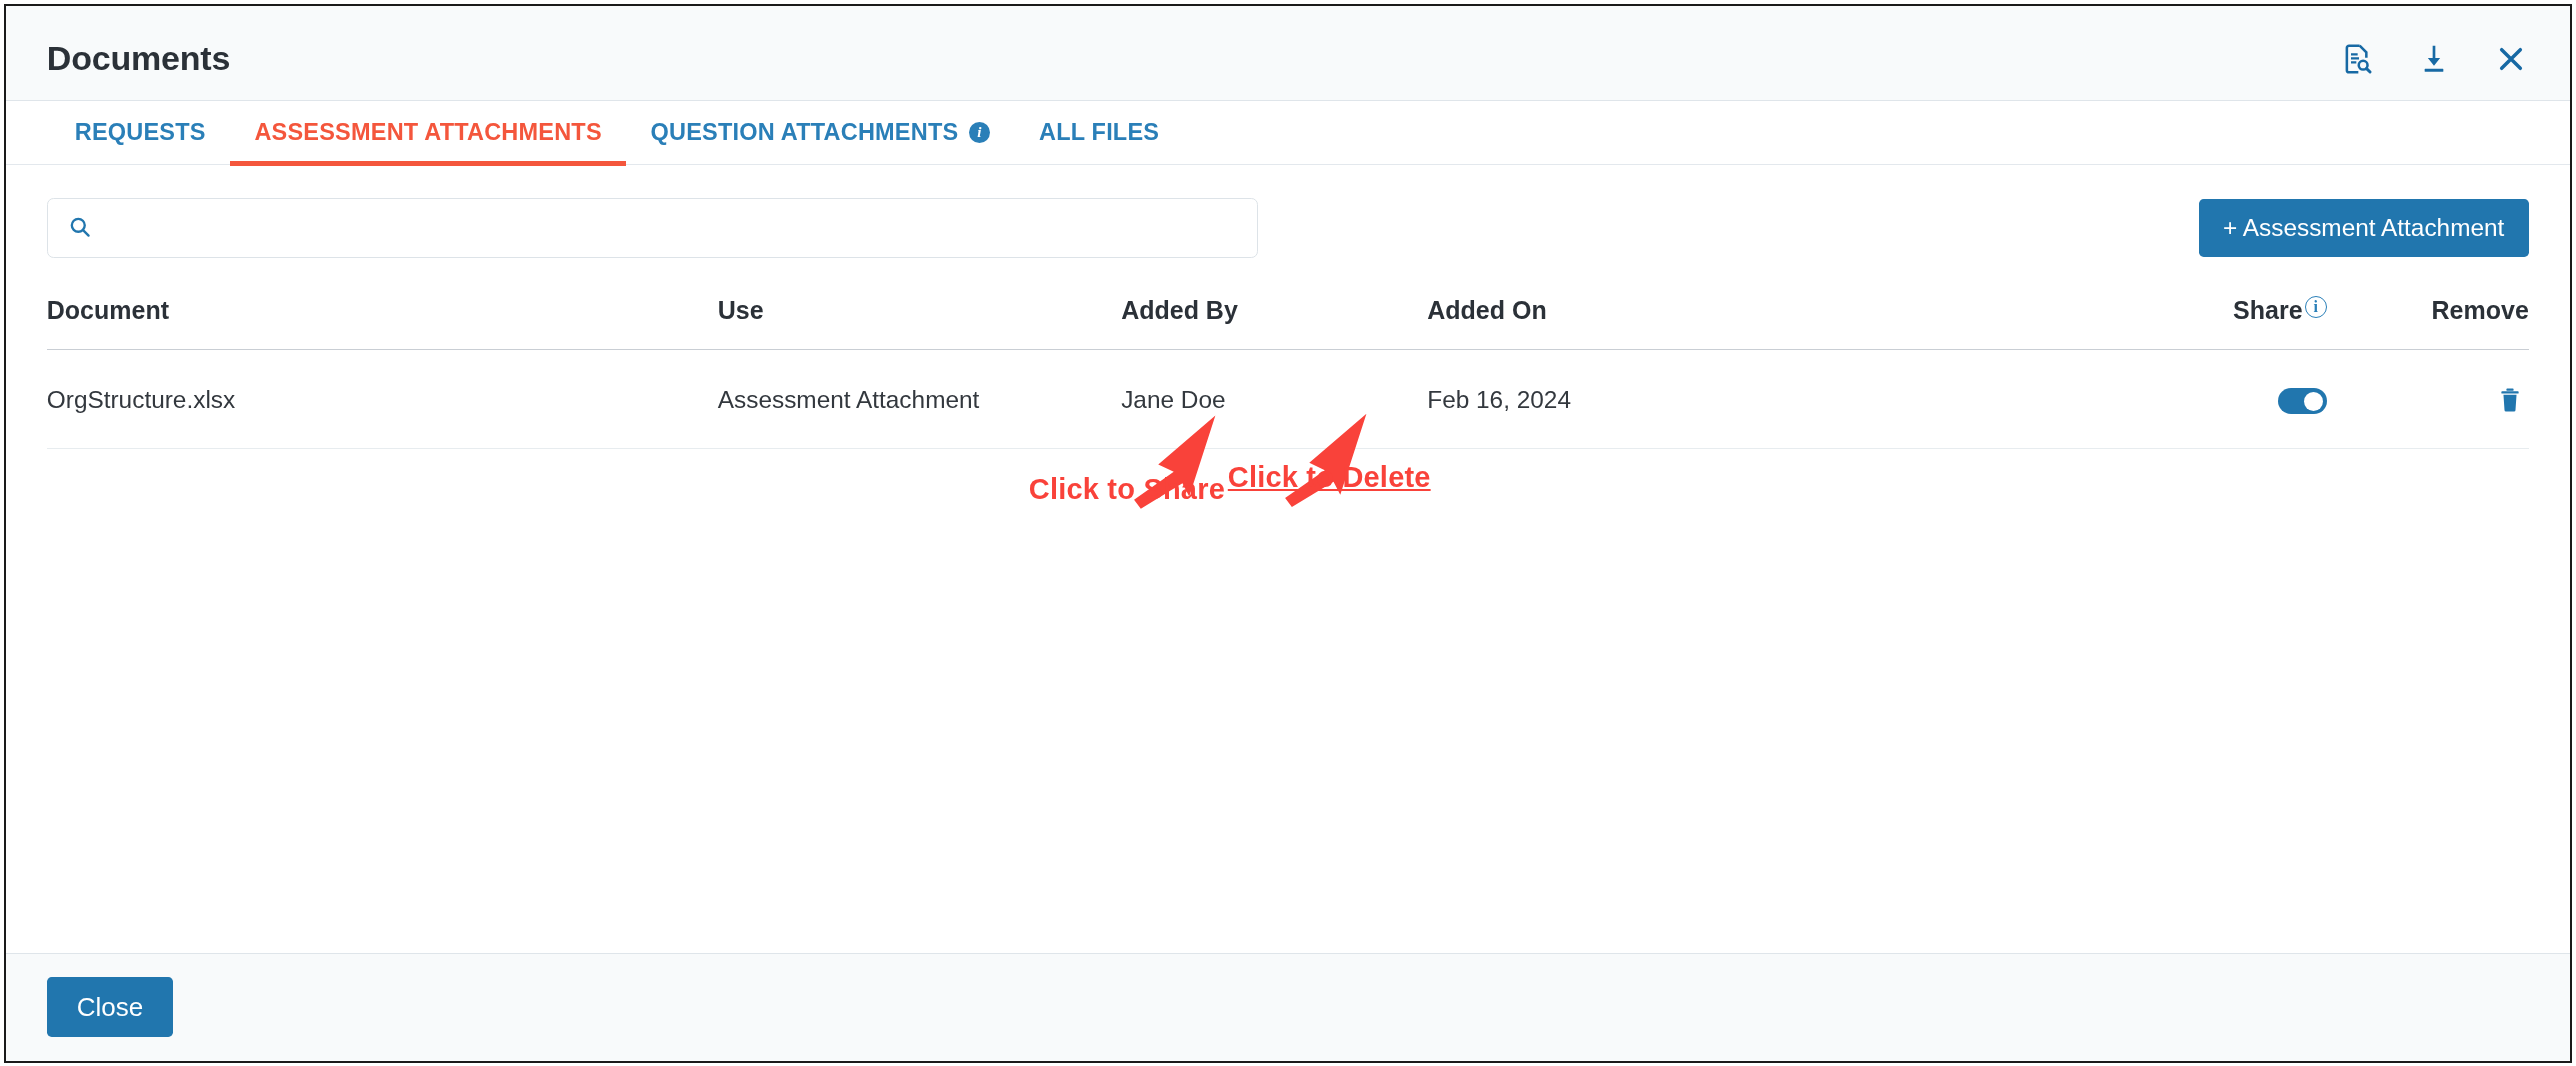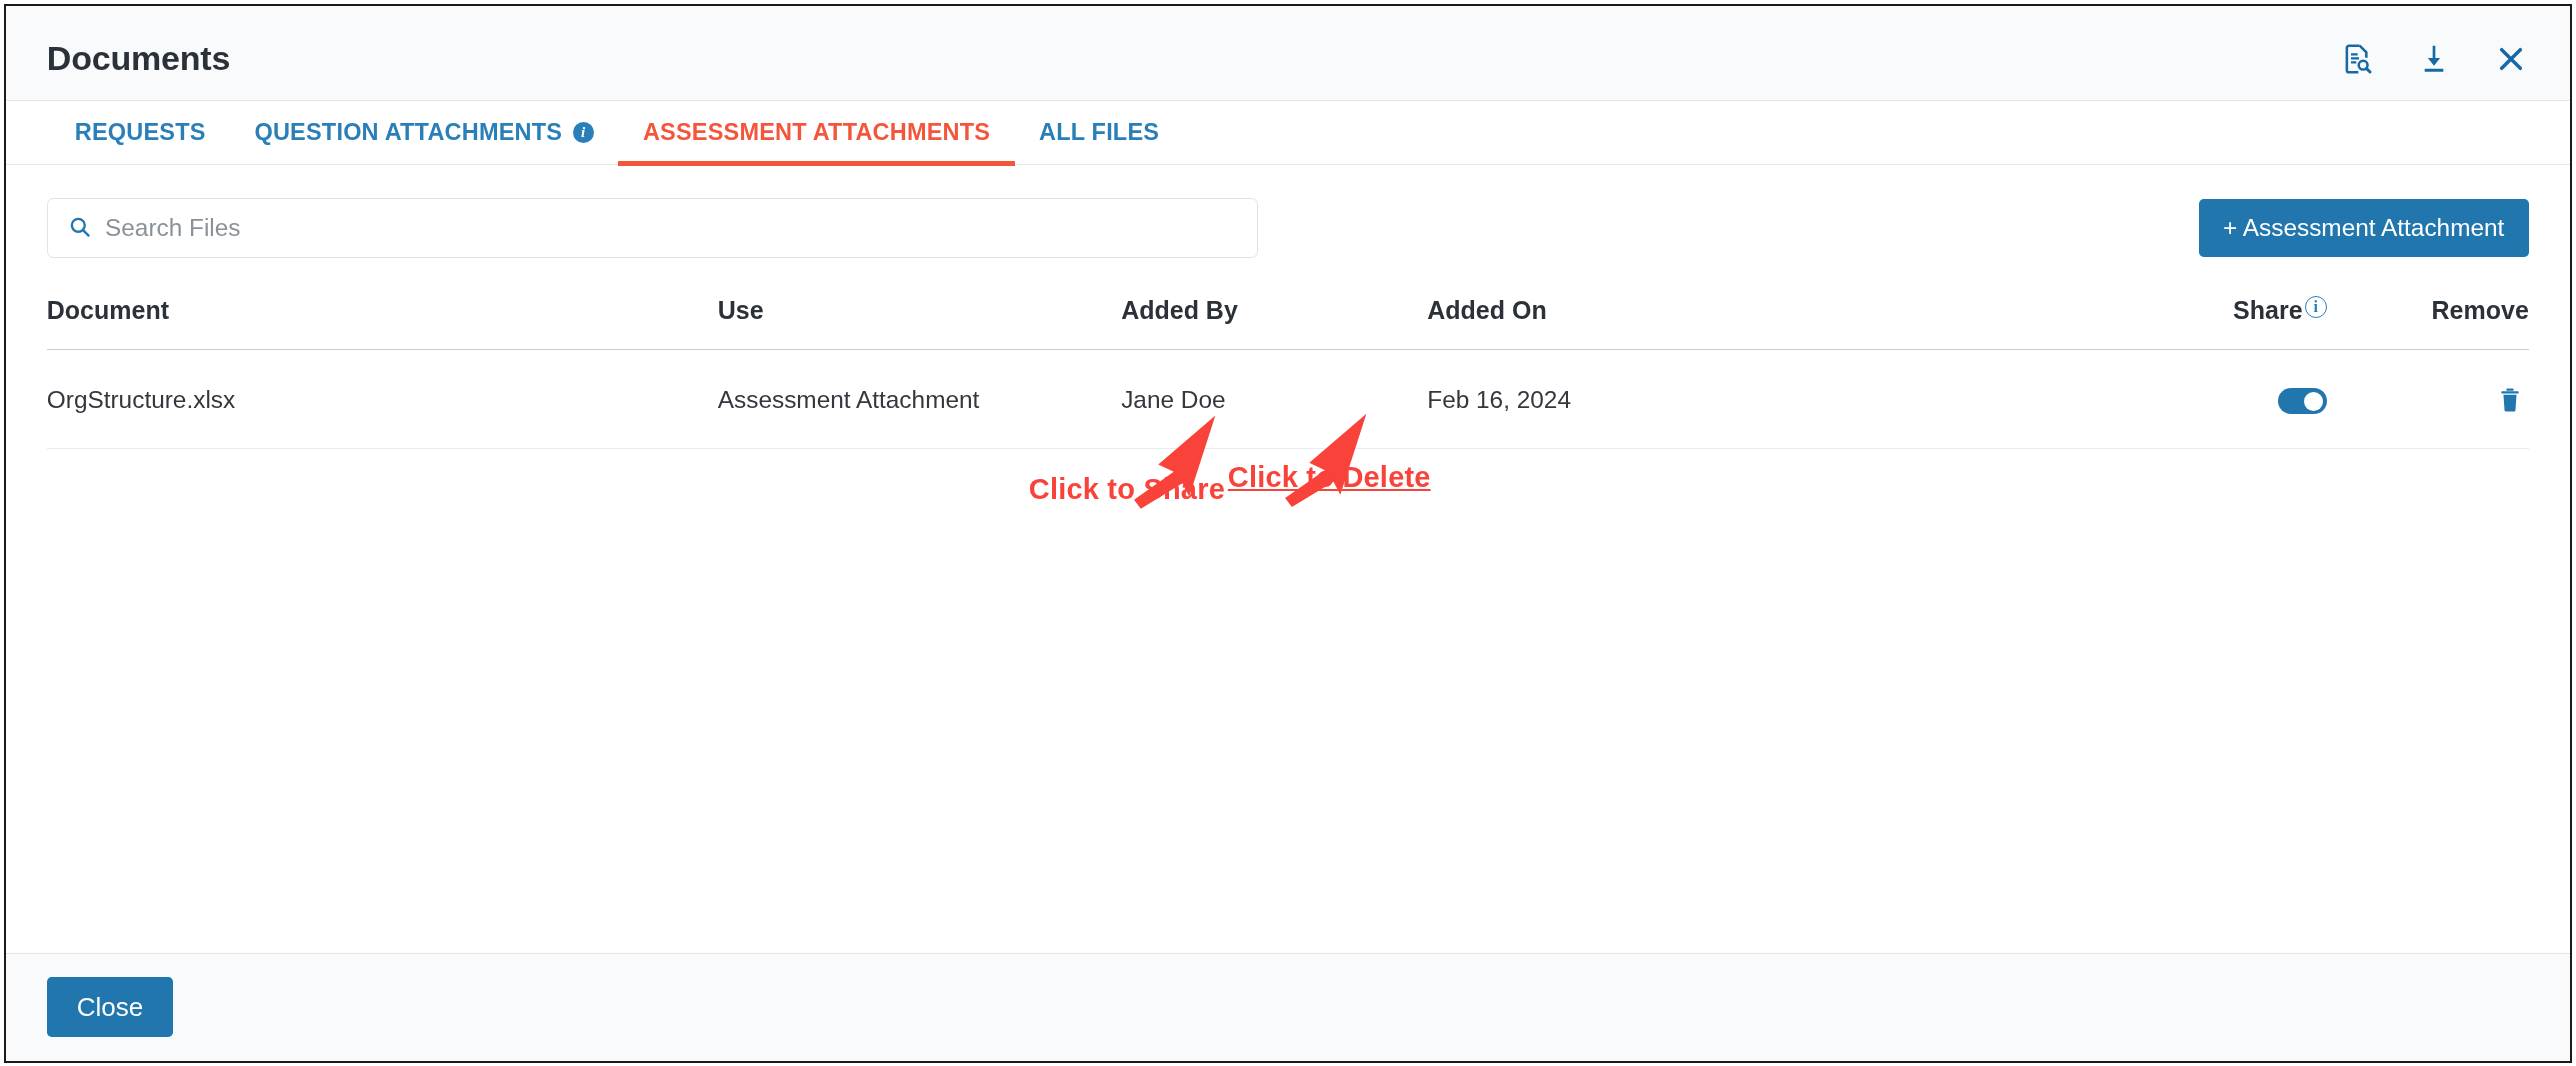--- a/index.html
+++ b/index.html
@@ -306,44 +306,43 @@
           <path d="M5 5l14 14M19 5L5 19"></path>
         </svg>
       </div>
     </div>
   </div>
 
   <div class="tabs-row">
     <div class="tab">
       <span>REQUESTS</span>
     </div>
+    <div class="tab active">
+      <span>ASSESSMENT ATTACHMENTS</span>
+    </div>
     <div class="tab">
       <span>QUESTION ATTACHMENTS</span>
       <span class="info-filled">i</span>
-    </div>
-    <div class="tab active">
-      <span>ASSESSMENT ATTACHMENTS</span>
     </div>
     <div class="tab">
       <span>ALL FILES</span>
     </div>
   </div>
 
   <div class="modal-body">
 
 
     <div class="tools-row">
       <div class="search-box">
         <span>
           <svg width="23.5" height="23.5" viewBox="0 0 24 24" fill="none" stroke="#2176ae" stroke-width="2.4">
             <circle cx="10.5" cy="10.5" r="6.6"></circle>
             <path d="M15.4 15.4L21 21" stroke-linecap="round"></path>
           </svg>
         </span>
-        <input type="text" placeholder="Search Files" style="">
       </div>
       <button class="primary-btn">+ Assessment Attachment</button>
     </div>
 
     <table class="files">
       <thead>
         <tr>
           <th class="c-doc">Document</th>
           <th class="c-use">Use</th>
           <th class="c-by">Added By</th>

